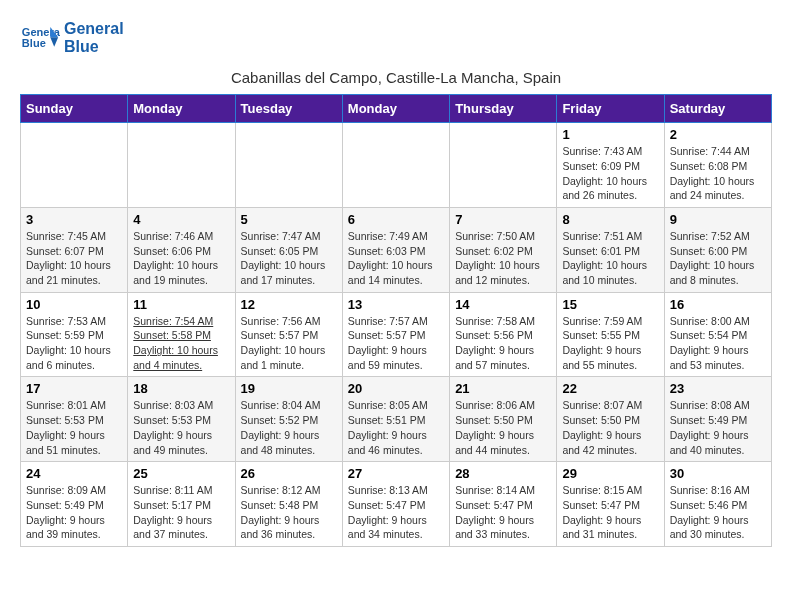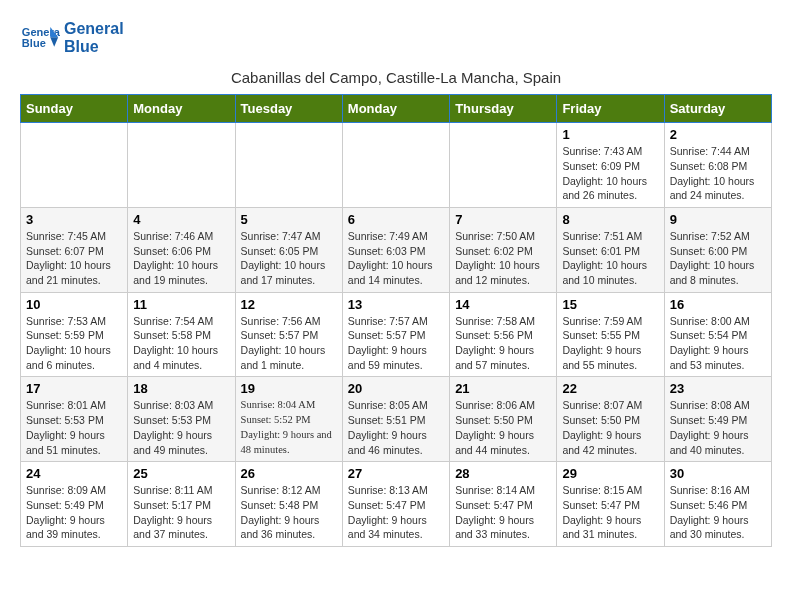--- a/index.html
+++ b/index.html
@@ -38,21 +38,21 @@
       justify-content: space-between;
       align-items: flex-start;
       margin-bottom: 4px;
     }
     .calendar-table {
       width: 100%;
       border-collapse: collapse;
       font-size: 11px;
     }
     .calendar-table thead tr th {
-      background: #4d7c0f;
+      background: #4c1d95;
       color: #fff;
       text-align: left;
       padding: 6px 5px;
       font-size: 13px;
       border: 1px solid #2b7cd3;
     }
     .calendar-table tbody tr td {
       border: 1px solid #ccc;
       vertical-align: top;
       padding: 4px 5px;
@@ -176,21 +176,21 @@
       </tr>
       <tr>
         <td>
           <span class="day-num">10</span>
           <div class="day-info" style="white-space: pre-line;">Sunrise: 7:53 AM
 Sunset: 5:59 PM
 Daylight: 10 hours and 6 minutes.</div>
         </td>
         <td>
           <span class="day-num">11</span>
-          <div class="day-info" style="white-space: pre-line;">Sunrise: 7:54 AM
+          <div class="day-info" style="white-space: pre-line; text-decoration: underline;">Sunrise: 7:54 AM
 Sunset: 5:58 PM
 Daylight: 10 hours and 4 minutes.</div>
         </td>
         <td>
           <span class="day-num">12</span>
           <div class="day-info" style="white-space: pre-line;">Sunrise: 7:56 AM
 Sunset: 5:57 PM
 Daylight: 10 hours and 1 minute.</div>
         </td>
         <td>
@@ -226,21 +226,21 @@
 Daylight: 9 hours and 51 minutes.</div>
         </td>
         <td>
           <span class="day-num">18</span>
           <div class="day-info" style="white-space: pre-line;">Sunrise: 8:03 AM
 Sunset: 5:53 PM
 Daylight: 9 hours and 49 minutes.</div>
         </td>
         <td>
           <span class="day-num">19</span>
-          <div class="day-info" style="white-space: pre-line; font-family: Liberation Serif, serif;">Sunrise: 8:04 AM
+          <div class="day-info" style="white-space: pre-line;">Sunrise: 8:04 AM
 Sunset: 5:52 PM
 Daylight: 9 hours and 48 minutes.</div>
         </td>
         <td>
           <span class="day-num">20</span>
           <div class="day-info" style="white-space: pre-line;">Sunrise: 8:05 AM
 Sunset: 5:51 PM
 Daylight: 9 hours and 46 minutes.</div>
         </td>
         <td>

